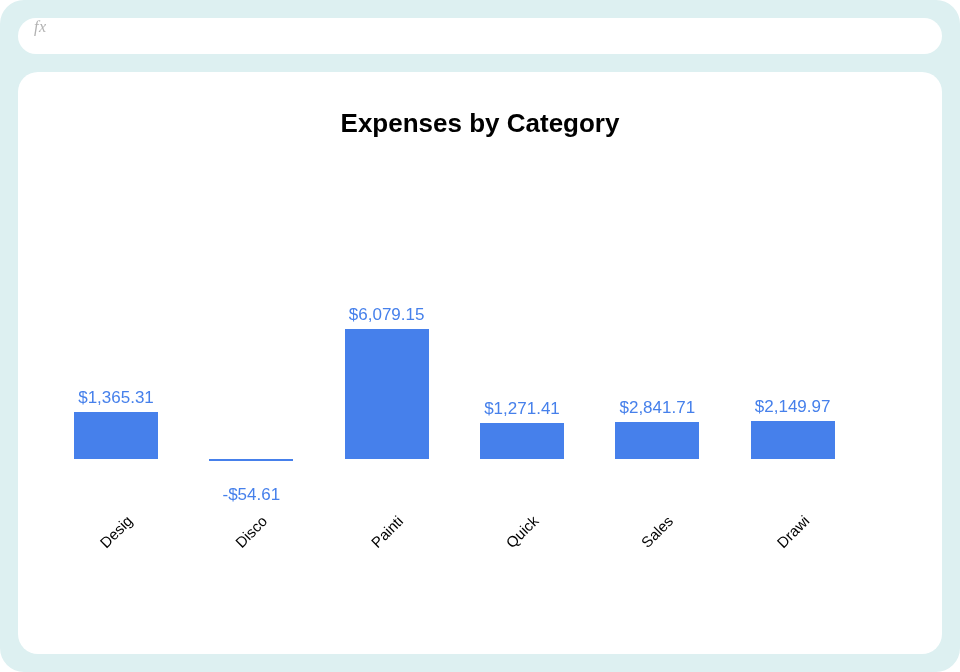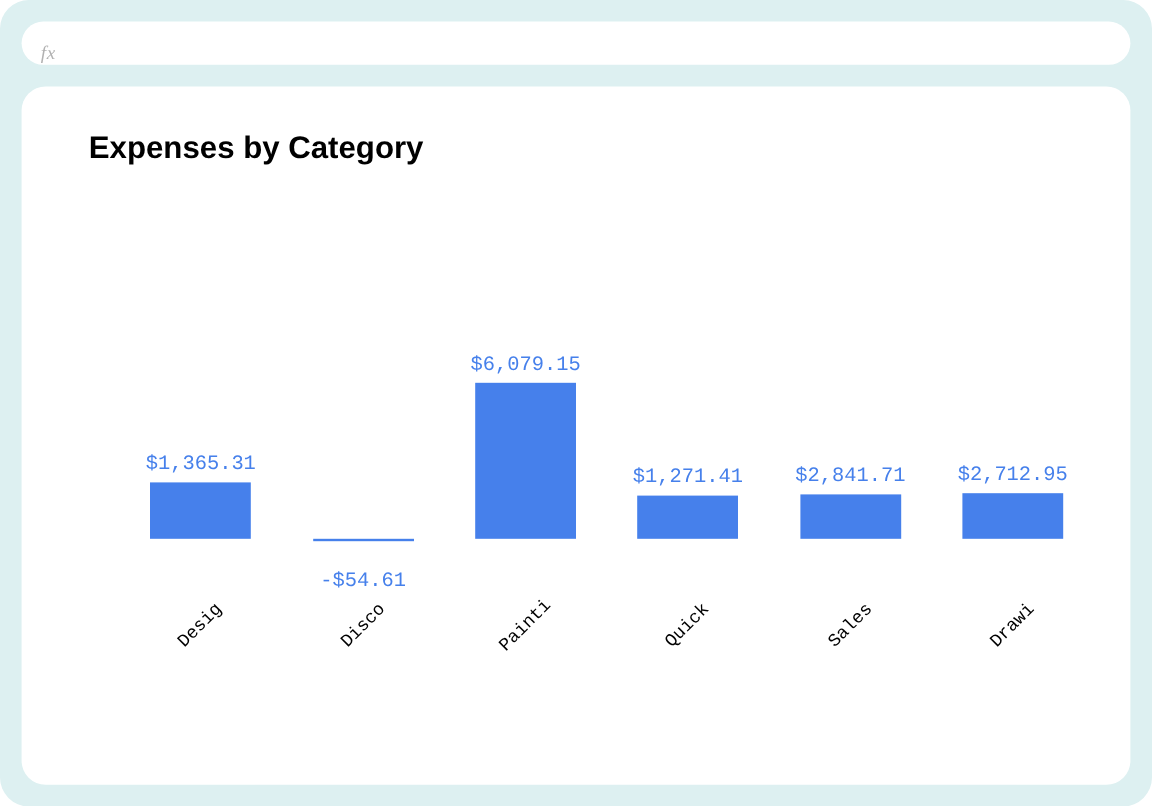--- a/index.html
+++ b/index.html
@@ -17,21 +17,21 @@
       border-radius: 24px;
       padding: 18px;
       display: flex;
       flex-direction: column;
     }
     .formula-bar {
       background: #ffffff;
       border-radius: 18px;
       height: 36px;
       display: flex;
-      align-items: flex-end;
+      align-items: flex-start;
       padding: 0 16px;
       margin-bottom: 18px;
       flex-shrink: 0;
     }
     .fx-label {
       font-style: italic;
       font-family: Georgia, "Times New Roman", serif;
       color: #b2b2b2;
       font-size: 16px;
       letter-spacing: 0.5px;
@@ -41,44 +41,44 @@
       border-radius: 20px;
       flex: 1;
       padding: 36px 56px 20px 56px;
       position: relative;
       overflow: hidden;
     }
     .chart-title {
       font-size: 26px;
       font-weight: 700;
       color: #000;
-      margin-bottom: 10px;
+      margin-bottom: 20px;
+      text-align: center;
     }
     .chart-area {
       position: relative;
       width: 100%;
       height: 480px;
     }
     .bars-row {
       position: absolute;
       left: 0;
       right: 0;
       top: 0;
       height: 320px;
       display: flex;
       justify-content: space-between;
       align-items: stretch;
     }
     .bar-slot {
       flex: 1;
       display: flex;
-      justify-content: flex-end;
+      justify-content: flex-start;
       position: relative;
       min-width: 0;
-      font-family: Liberation Mono, monospace;
     }
     .bar-wrapper {
       position: relative;
       width: 84px;
     }
     .bar {
       position: absolute;
       left: 0;
       width: 84px;
       background: #4680eb;
@@ -150,21 +150,21 @@
           <div class="bar-slot">
             <div class="bar-wrapper">
               <div class="bar" style="height: 36.9656px; top: 263.034px;"></div>
               <div class="value-label" style="top: 239.034px;">$2,841.71</div>
               <div class="cat-label">Sales</div>
             </div>
           </div>
           <div class="bar-slot">
             <div class="bar-wrapper">
               <div class="bar" style="height: 37.9136px; top: 262.086px;"></div>
-              <div class="value-label" style="top: 238.086px;">$2,712.95</div>
+              <div class="value-label" style="top: 238.086px;">$2,149.97</div>
               <div class="cat-label">Drawi</div>
             </div>
           </div>
         </div>
     </div>
   </div>
 
 </div>
 
 </body></html>

